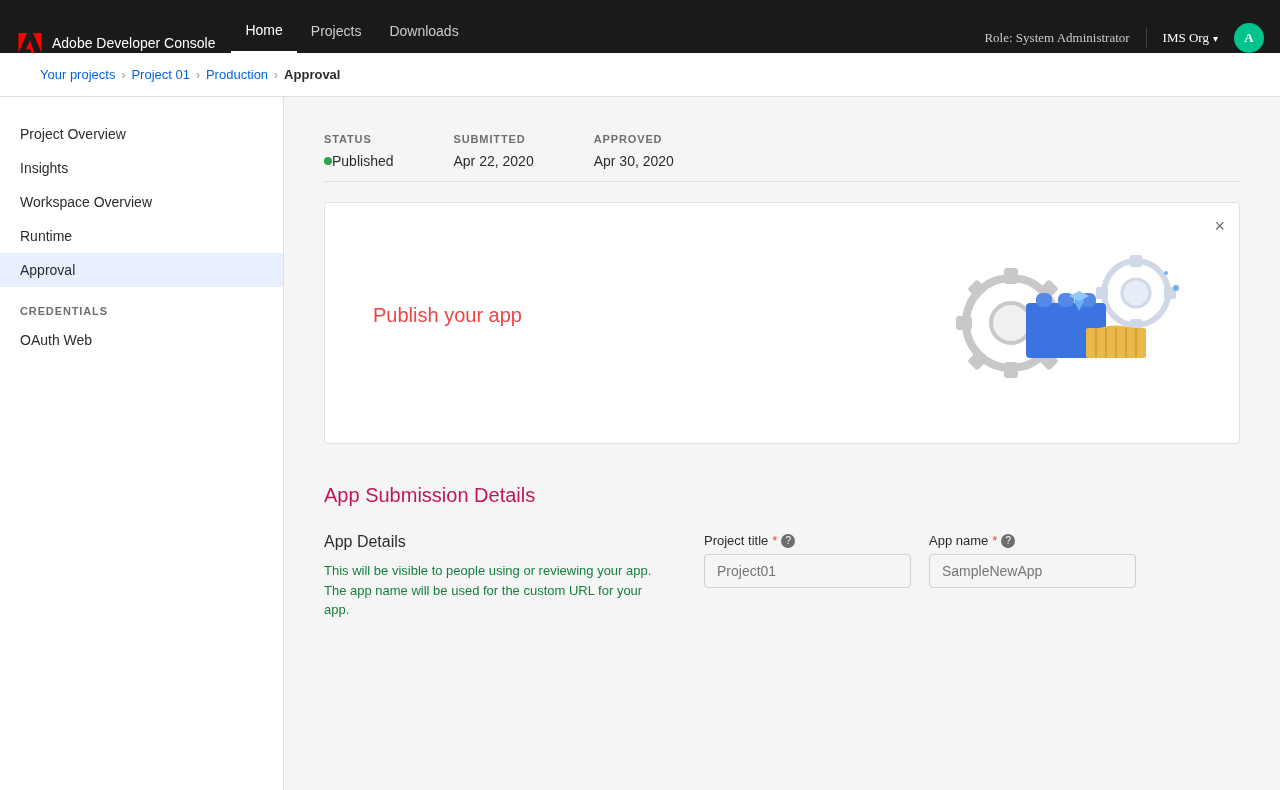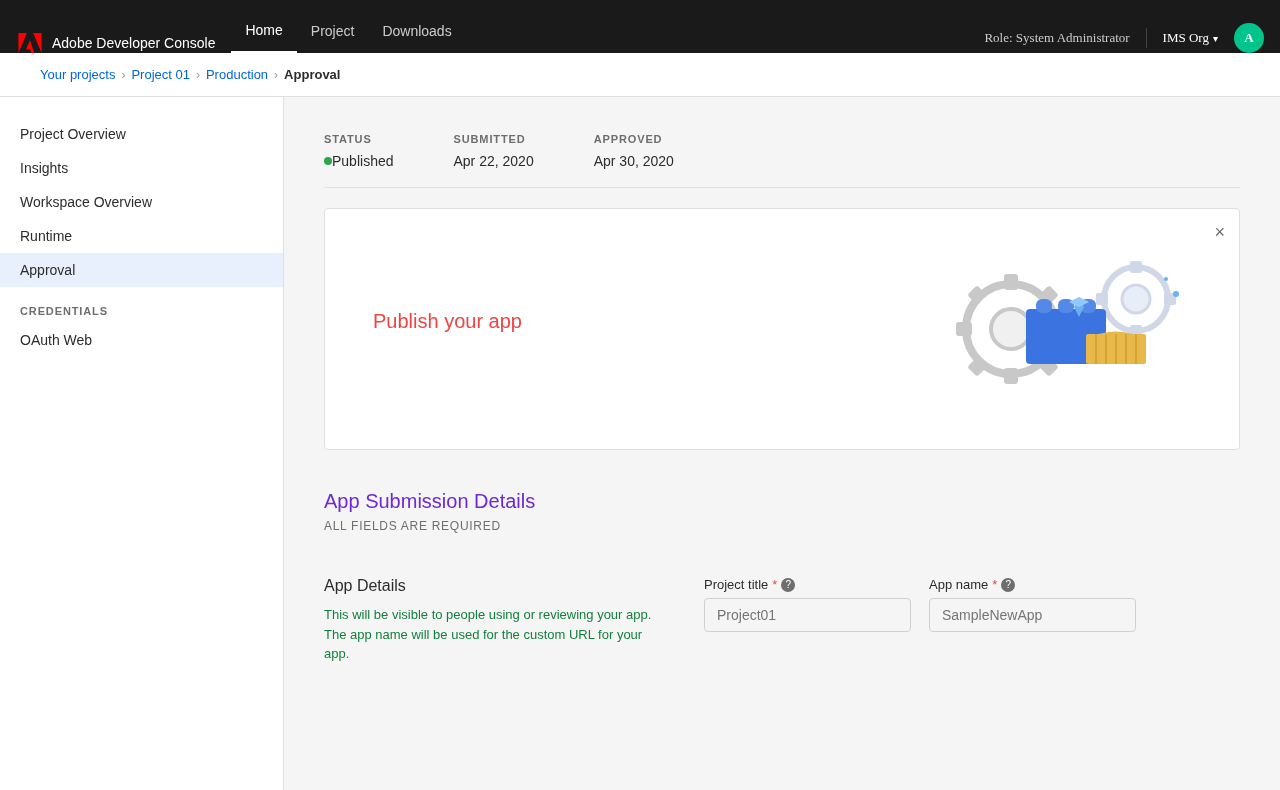--- a/index.html
+++ b/index.html
@@ -47,21 +47,21 @@
     .sidebar-item.active { background: #e8f0fe; color: #2c2c2c; font-weight: 500; }
     .sidebar-section-label {
       padding: 18px 20px 6px; font-size: 11px; font-weight: 700;
       color: #6e6e6e; letter-spacing: 0.08em; text-transform: uppercase;
     }
 
     
     .main { flex: 1; padding: 20px 40px; overflow-y: auto; }
 
     
-    .status-bar { display: flex; align-items: flex-start; gap: 60px; padding: 16px 0 18px; border-bottom: 1px solid #e0e0e0; margin-bottom: 0; }
+    .status-bar { display: flex; align-items: flex-start; gap: 60px; padding: 16px 0 12px; border-bottom: 1px solid #e0e0e0; margin-bottom: 0; }
     .status-item { display: flex; flex-direction: column; gap: 8px; }
     .status-label { font-size: 11px; font-weight: 700; color: #6e6e6e; letter-spacing: 0.08em; text-transform: uppercase; }
     .status-value { display: flex; align-items: center; font-size: 14px; color: #2c2c2c; }
     .status-dot { width: 8px; height: 8px; border-radius: 50%; background: #2da44e; flex-shrink: 0; }
 
     
     .publish-card {
       background: #fff; border: 1px solid #e0e0e0; border-radius: 4px;
       margin: 20px 0; padding: 40px 48px; display: flex;
       align-items: center; justify-content: space-between; position: relative;
@@ -75,21 +75,21 @@
     .publish-card-text { max-width: 500px; }
     .publish-card-title { font-size: 20px; font-weight: 300; color: #ef4444; margin-bottom: 16px; }
     .publish-card-desc { font-size: 15px; color: #4a4a4a; }
     .publish-card-desc a { color: #0265dc; text-decoration: none; }
 
     
     .illustration { width: 260px; height: 160px; flex-shrink: 0; position: relative; }
 
     
     .submission-section { padding: 20px 0; }
-    .submission-title { font-size: 20px; font-weight: 400; color: #6d28d9; margin-bottom: 6px; }
+    .submission-title { font-size: 20px; font-weight: 400; color: #be185d; margin-bottom: 6px; }
     .submission-required { font-size: 12px; color: #6e6e6e; text-transform: uppercase; letter-spacing: 0.06em; margin-bottom: 24px; }
 
     .app-details-row { display: flex; gap: 40px; padding: 20px 0; }
     .app-details-left { width: 340px; flex-shrink: 0; }
     .app-details-right { flex: 1; display: flex; flex-direction: row; gap: 18px; }
     .app-details-left-title { font-size: 16px; font-weight: 500; margin-bottom: 10px; }
     .app-details-left-desc { font-size: 13px; color: #15803d; line-height: 1.5; }
 
     .form-field { display: flex; flex-direction: column; gap: 6px; }
     .form-label { font-size: 13px; color: #2c2c2c; display: flex; align-items: center; gap: 4px; }
@@ -117,21 +117,21 @@
     <svg class="adobe-logo" viewBox="0 0 30 26" fill="none" xmlns="http://www.w3.org/2000/svg">
       <path d="M19.1 0H30v26L19.1 0z" fill="#FF0000"></path>
       <path d="M10.9 0H0v26L10.9 0z" fill="#FF0000"></path>
       <path d="M15 9.5l5.5 16.5h-3.7l-1.6-4.8H9.8L15 9.5z" fill="#FF0000"></path>
     </svg>
     <span>Adobe Developer Console</span>
   </div>
 
   <div class="topnav-nav">
     <a class="topnav-nav-item active">Home</a>
-    <a class="topnav-nav-item">Project</a>
+    <a class="topnav-nav-item">Projects</a>
     <a class="topnav-nav-item">Downloads</a>
   </div>
 
   <div class="topnav-right">
     <span class="role-label">Role: System Administrator</span>
     <div class="divider-v"></div>
     <div class="ims-org">
       <span>IMS Org</span>
       <span class="chevron">▾</span>
     </div>
@@ -247,21 +247,20 @@
           <path d="M148 48 L158 53 L148 58 L138 53z" fill="#90c8ff"></path>
 
           <circle cx="245" cy="45" r="3" fill="#6ab0f5"></circle>
           <circle cx="235" cy="30" r="2" fill="#6ab0f5"></circle>
         </svg>
       </div>
     </div>
 
     <div class="submission-section">
       <h2 class="submission-title">App Submission Details</h2>
-      <p class="submission-required">ALL FIELDS ARE REQUIRED</p>
 
       <div class="app-details-row">
         <div class="app-details-left">
           <div class="app-details-left-title">App Details</div>
           <p class="app-details-left-desc">This will be visible to people using or reviewing your app. The app name will be used for the custom URL for your app.</p>
         </div>
 
         <div class="app-details-right">
           <div class="form-field">
             <label class="form-label">

